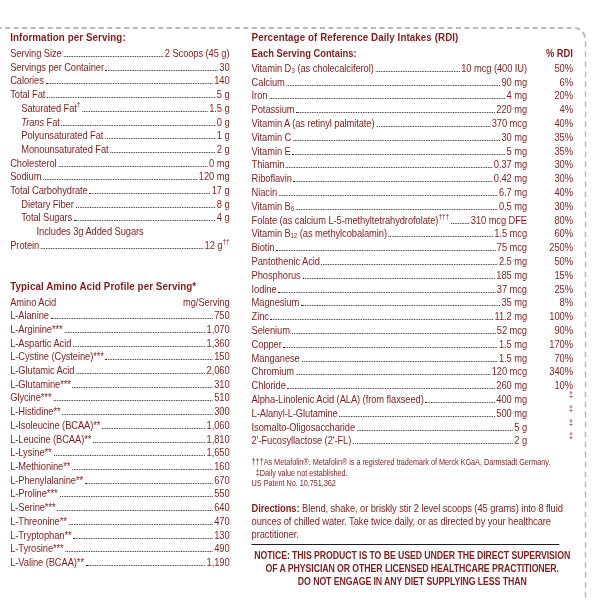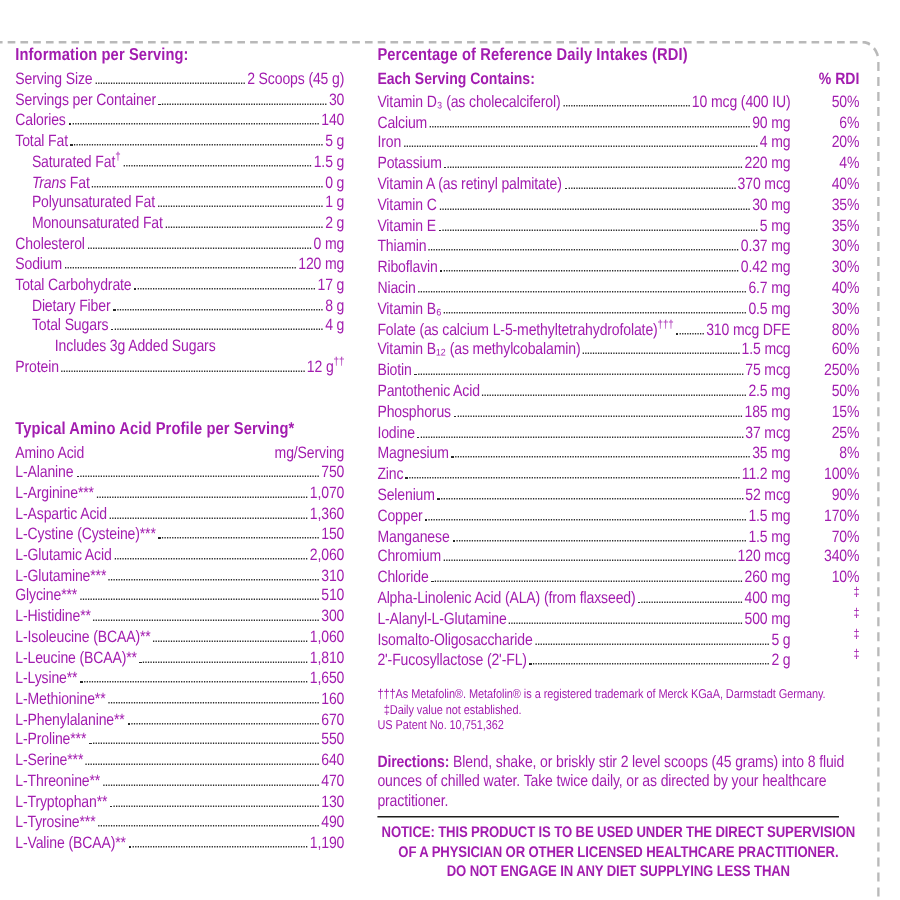--- a/index.html
+++ b/index.html
@@ -1,18 +1,18 @@
 <!DOCTYPE html>
 <html><head>
 <meta charset="utf-8">
 <style>
   html,body { margin:0; padding:0; background:#ffffff; }
   #page {
     position:relative; width:600px; height:600px; background:#ffffff;
-    overflow:hidden; color:#a21caf;
+    overflow:hidden; color:#7f1d1d;
     font-family:"Liberation Sans","DejaVu Sans",sans-serif;
   }
   
   #scale { position:absolute; left:0; top:0; width:706px; height:600px;
            transform:scaleX(0.85); transform-origin:0 0; }
   .diecut { position:absolute; left:-24px; top:27px; width:712px; height:600px;
             border-top:2px dashed #b9b9b9; border-right:2px dashed #b9b9b9;
             border-top-right-radius:14px; pointer-events:none; }
   .col { position:absolute; top:31px; }
   .col-left  { left:12px;  width:258px; }

